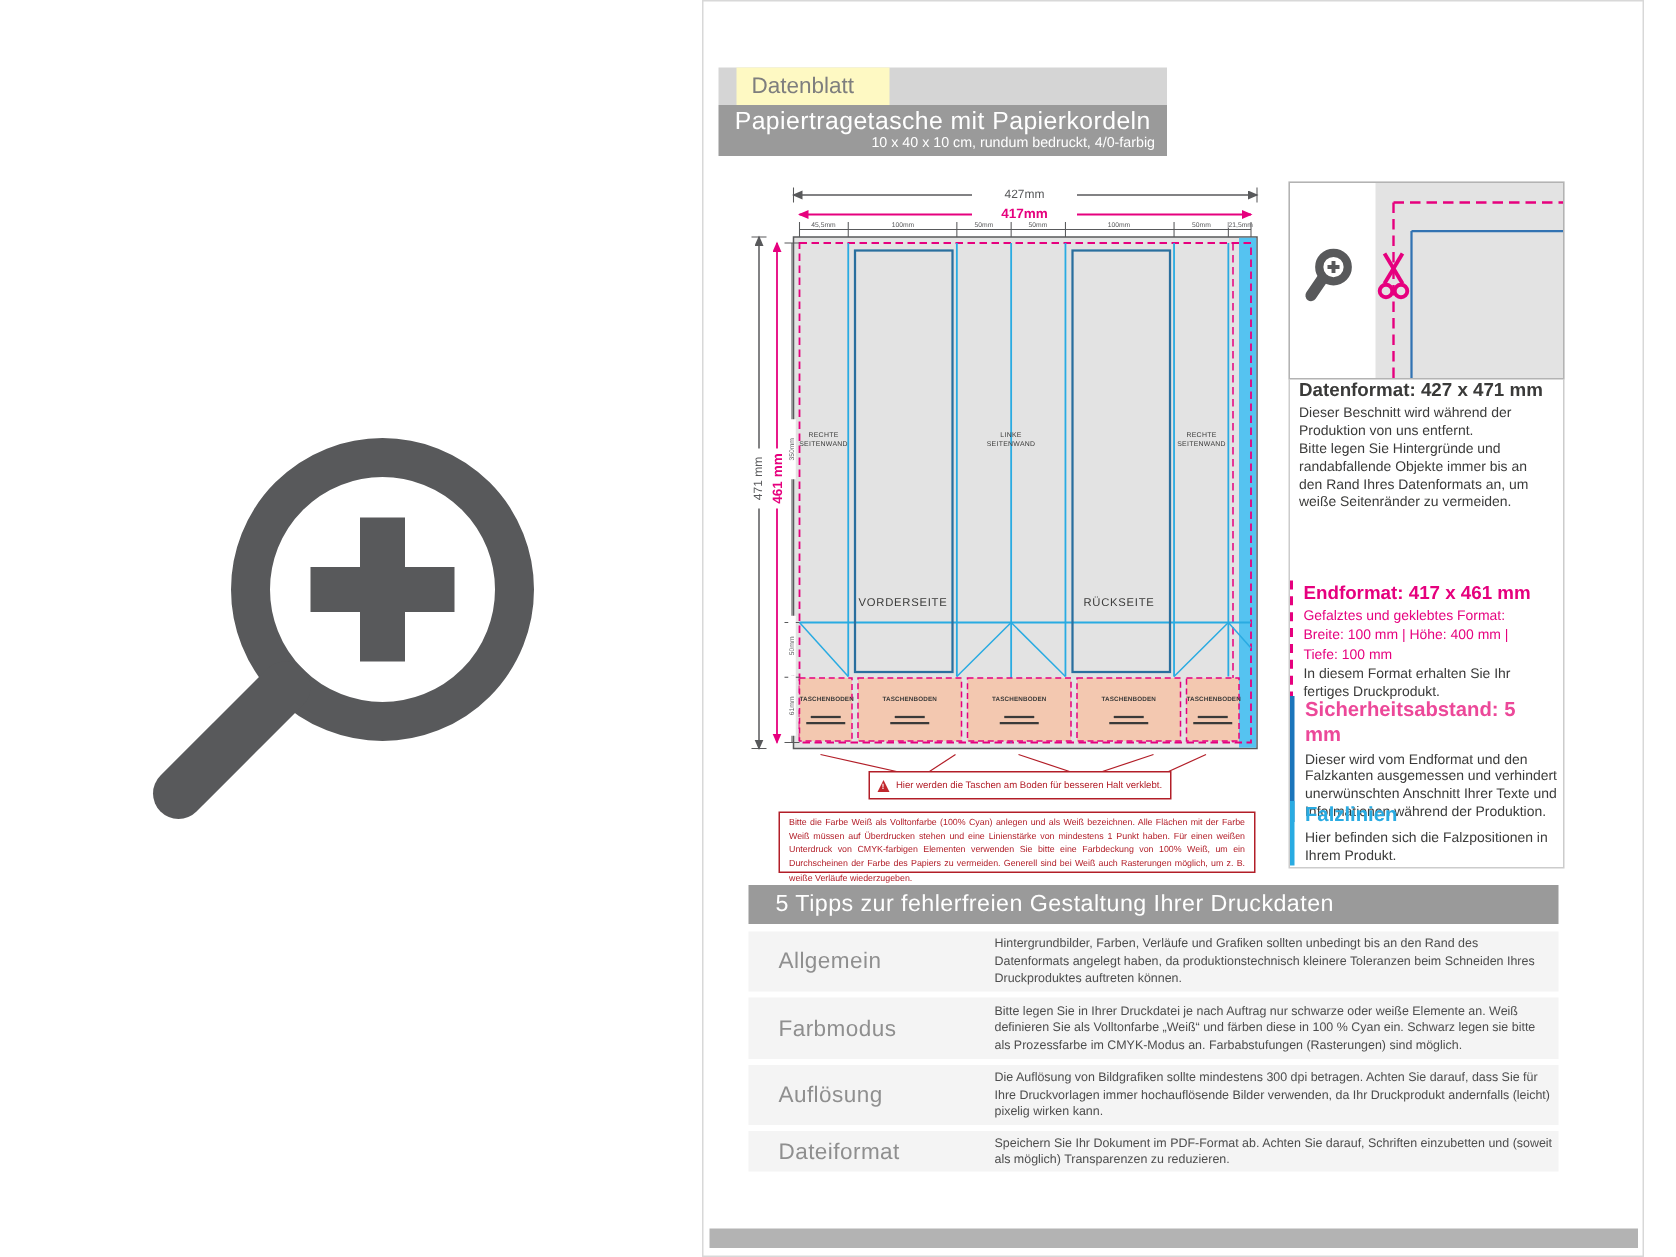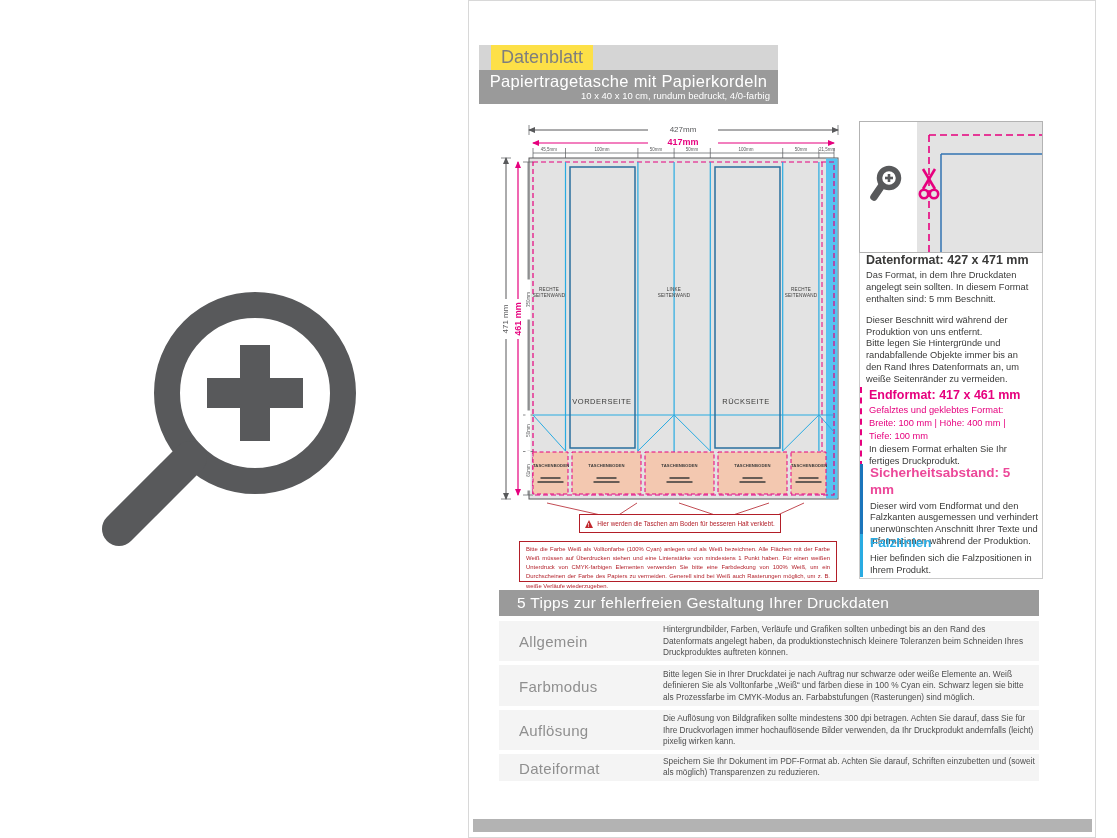--- a/index.html
+++ b/index.html
@@ -3,22 +3,22 @@
 <meta charset="utf-8">
 <style>
   html,body{margin:0;padding:0;}
   body{width:1117px;height:838px;position:relative;background:#ffffff;overflow:hidden;
        font-family:"Liberation Sans",sans-serif;color:#3a3a39;}
   .abs{position:absolute;}
   
   .page{position:absolute;left:468px;top:0;width:628px;height:838px;background:#fff;
         border:1px solid #d8d8d8;box-sizing:border-box;}
   .header-strip{left:10px;top:44px;width:299px;height:25px;background:#d5d5d5;}
-  .tab{left:22px;top:44px;width:102px;height:25px;background:#fde047;color:#7e7e7e;
-       font-size:18px;line-height:25px;padding-left:10px;box-sizing:border-box;}
+  .tab{left:22px;top:44px;width:102px;height:25px;background:#fef9c3;color:#7e7e7e;
+       font-size:15px;line-height:25px;padding-left:10px;box-sizing:border-box;}
   .titlebar{left:10px;top:69px;width:299px;height:34px;background:#9a9a9a;color:#fff;}
   .titlebar .t{position:absolute;left:0;right:0;top:2px;text-align:center;font-size:16.5px;font-weight:300;letter-spacing:.3px;}
   .titlebar .s{position:absolute;right:8px;bottom:3px;font-size:9.5px;font-weight:300;}
   
   .dimlab{position:absolute;text-align:center;background:#fff;font-size:8px;color:#58595b;line-height:10px;}
   .dimlab.mag{color:#e6007e;font-weight:bold;font-size:9px;}
   .seglab{position:absolute;text-align:center;background:#fff;font-size:4.5px;color:#58595b;line-height:5px;width:28px;top:146px;}
   .rot{transform:rotate(-90deg);transform-origin:center;}
   .panlab{position:absolute;text-align:center;font-size:4.6px;line-height:1.35;color:#3a3a39;letter-spacing:.2px;}
   .biglab{position:absolute;text-align:center;font-size:7.5px;color:#3a3a39;letter-spacing:.5px;}
@@ -224,21 +224,20 @@
     <g stroke="#58595b" fill="none">
       <circle cx="30" cy="57" r="9.5" stroke-width="5.5"></circle>
       <line x1="26" y1="57" x2="34" y2="57" stroke-width="2.6"></line>
       <line x1="30" y1="53" x2="30" y2="61" stroke-width="2.6"></line>
       <line x1="22.5" y1="65" x2="15" y2="76" stroke-width="7.5" stroke-linecap="round"></line>
     </g>
   </svg>
 
   <div class="sb" style="left:397px;top:251px;">
     <h3>Datenformat: 427 x 471 mm</h3>
-    <p>Das Format, in dem Ihre Druckdaten angelegt sein sollten. In diesem Format enthalten sind: 5 mm Beschnitt.</p>
     <p style="margin-bottom:0;">Dieser Beschnitt wird während der Produktion von uns entfernt.</p>
     <p>Bitte legen Sie Hintergründe und randabfallende Objekte immer bis an den Rand Ihres Datenformats an, um weiße Seitenränder zu vermeiden.</p>
   </div>
 
   <div class="sb mag-sec" style="left:391px;top:386px;width:168px;">
     <h3>Endformat: 417 x 461 mm</h3>
     <p class="msub">Gefalztes und geklebtes Format:</p>
     <p class="msub">Breite: 100 mm | Höhe: 400 mm |</p>
     <p class="msub">Tiefe: 100 mm</p>
     <p>In diesem Format erhalten Sie Ihr fertiges Druckprodukt.</p>

